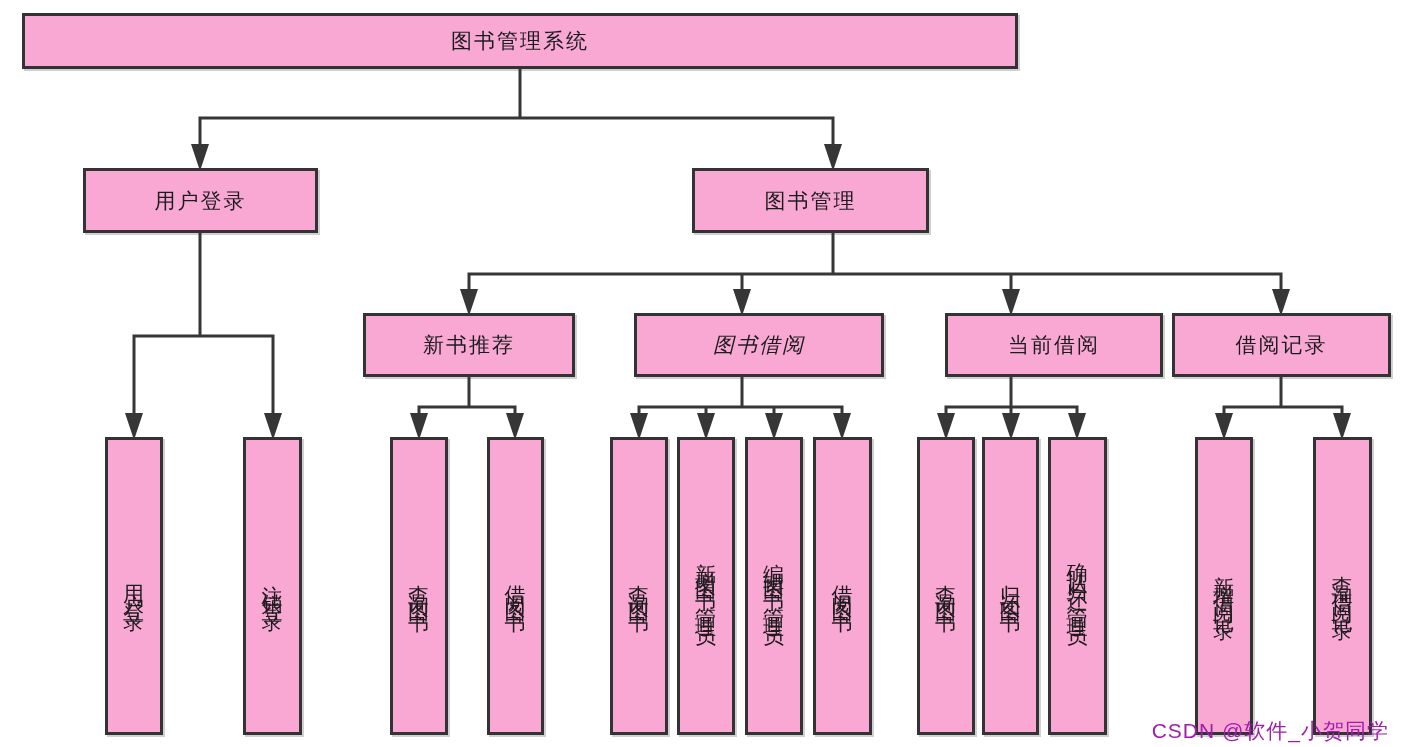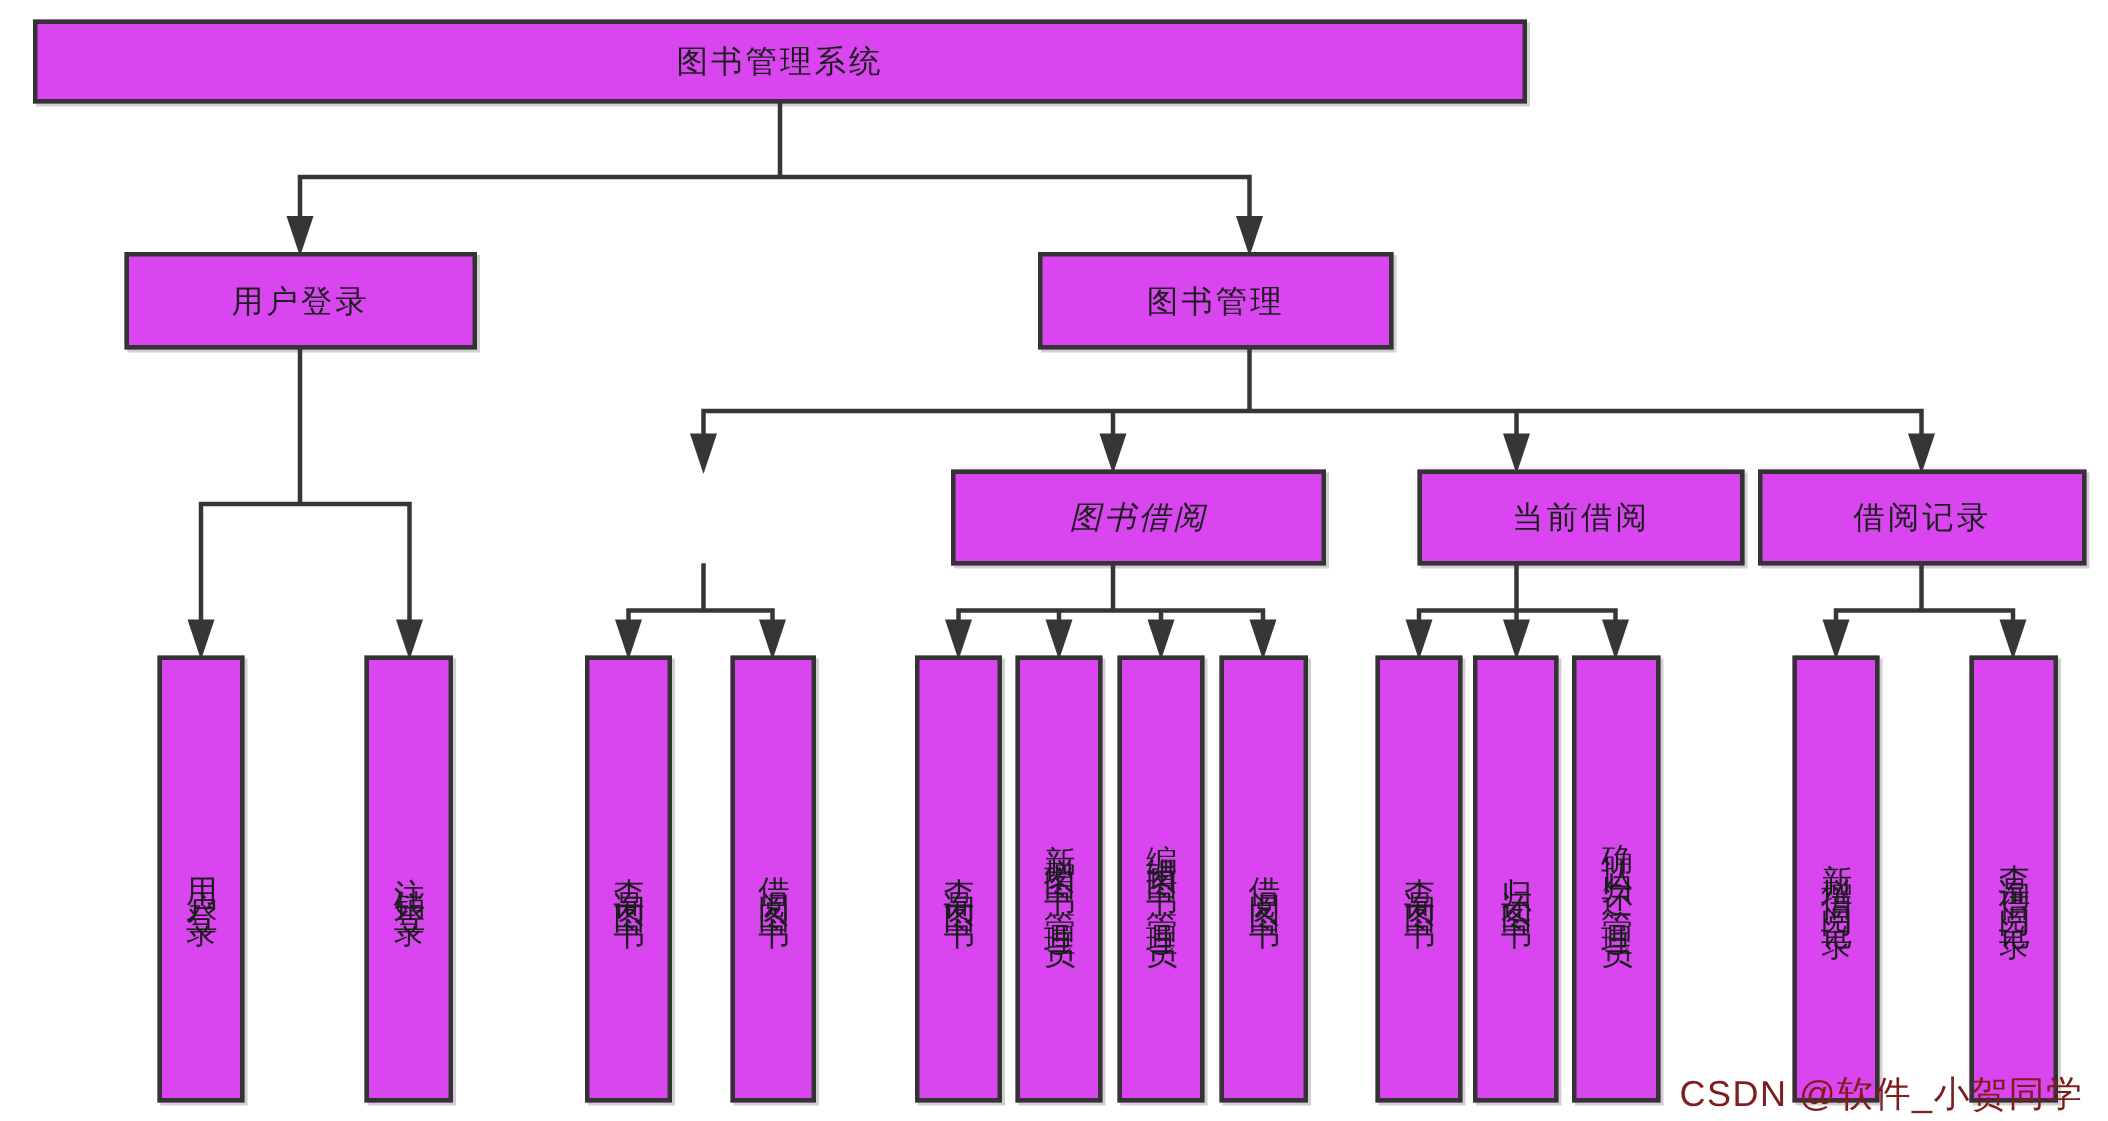--- a/index.html
+++ b/index.html
@@ -18,21 +18,21 @@
   .connectors {
     position: absolute;
     left: 0;
     top: 0;
     z-index: 3;
     pointer-events: none;
   }
   .box {
     position: absolute;
     box-sizing: border-box;
-    background: #d946ef;
+    background: #f9a8d4;
     border: 3px solid #333333;
     box-shadow: 2px 2px 0 rgba(150,150,150,0.45);
     display: flex;
     align-items: center;
     justify-content: center;
     color: #1c1c1e;
     z-index: 2;
   }
   .hlabel {
     font-size: 21px;
@@ -44,23 +44,23 @@
     text-orientation: mixed;
     font-size: 21px;
     letter-spacing: 9px;
     line-height: 1;
     white-space: nowrap;
   }
   .watermark {
     position: absolute;
     right: 16px;
     bottom: 2px;
-    font-size: 24px;
+    font-size: 21px;
     letter-spacing: 1px;
-    color: #7f1d1d;
+    color: #a21caf;
     z-index: 10;
     white-space: nowrap;
   }
 </style>
 </head>
 <body>
 
 <div class="canvas">
 
   <svg class="connectors" width="1405" height="747" viewBox="0 0 1405 747">
@@ -114,20 +114,23 @@
     <span class="hlabel">图书管理系统</span>
   </div>
 
   <div class="box" style="left:83px; top:168px; width:235px; height:65px;">
     <span class="hlabel">用户登录</span>
   </div>
   <div class="box" style="left:692px; top:168px; width:237px; height:65px;">
     <span class="hlabel">图书管理</span>
   </div>
 
+  <div class="box" style="left:363px; top:313px; width:212px; height:64px;">
+    <span class="hlabel">新书推荐</span>
+  </div>
   <div class="box" style="left:634px; top:313px; width:250px; height:64px;font-style:italic;">
     <span class="hlabel">图书借阅</span>
   </div>
   <div class="box" style="left:945px; top:313px; width:218px; height:64px;">
     <span class="hlabel">当前借阅</span>
   </div>
   <div class="box" style="left:1172px; top:313px; width:219px; height:64px;">
     <span class="hlabel">借阅记录</span>
   </div>
 

